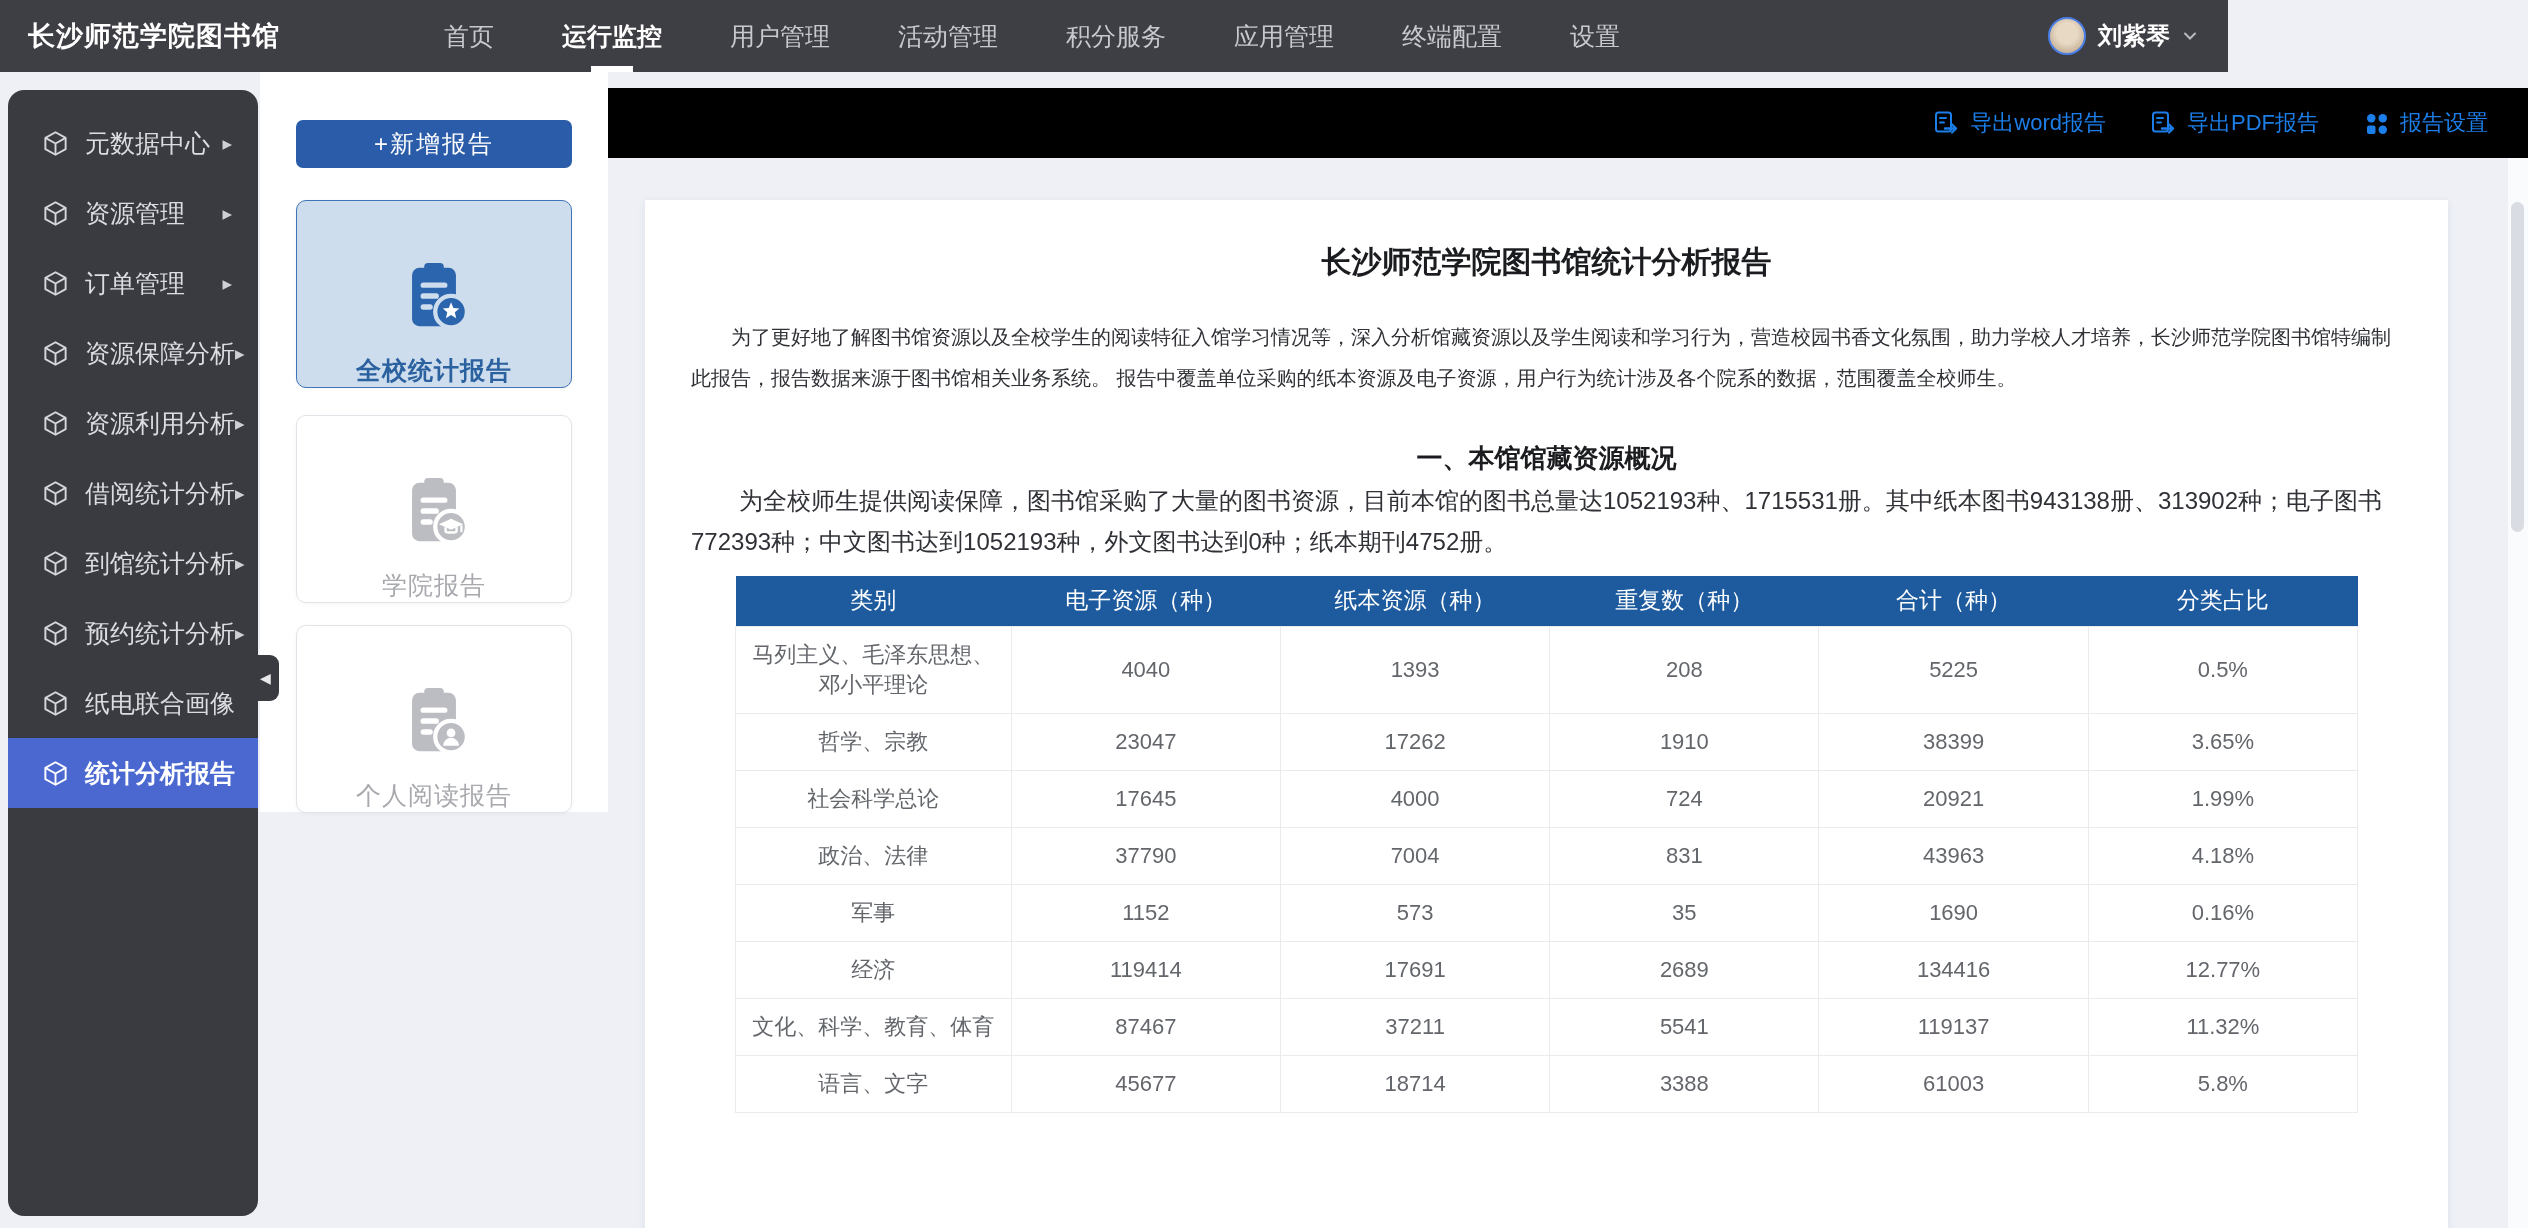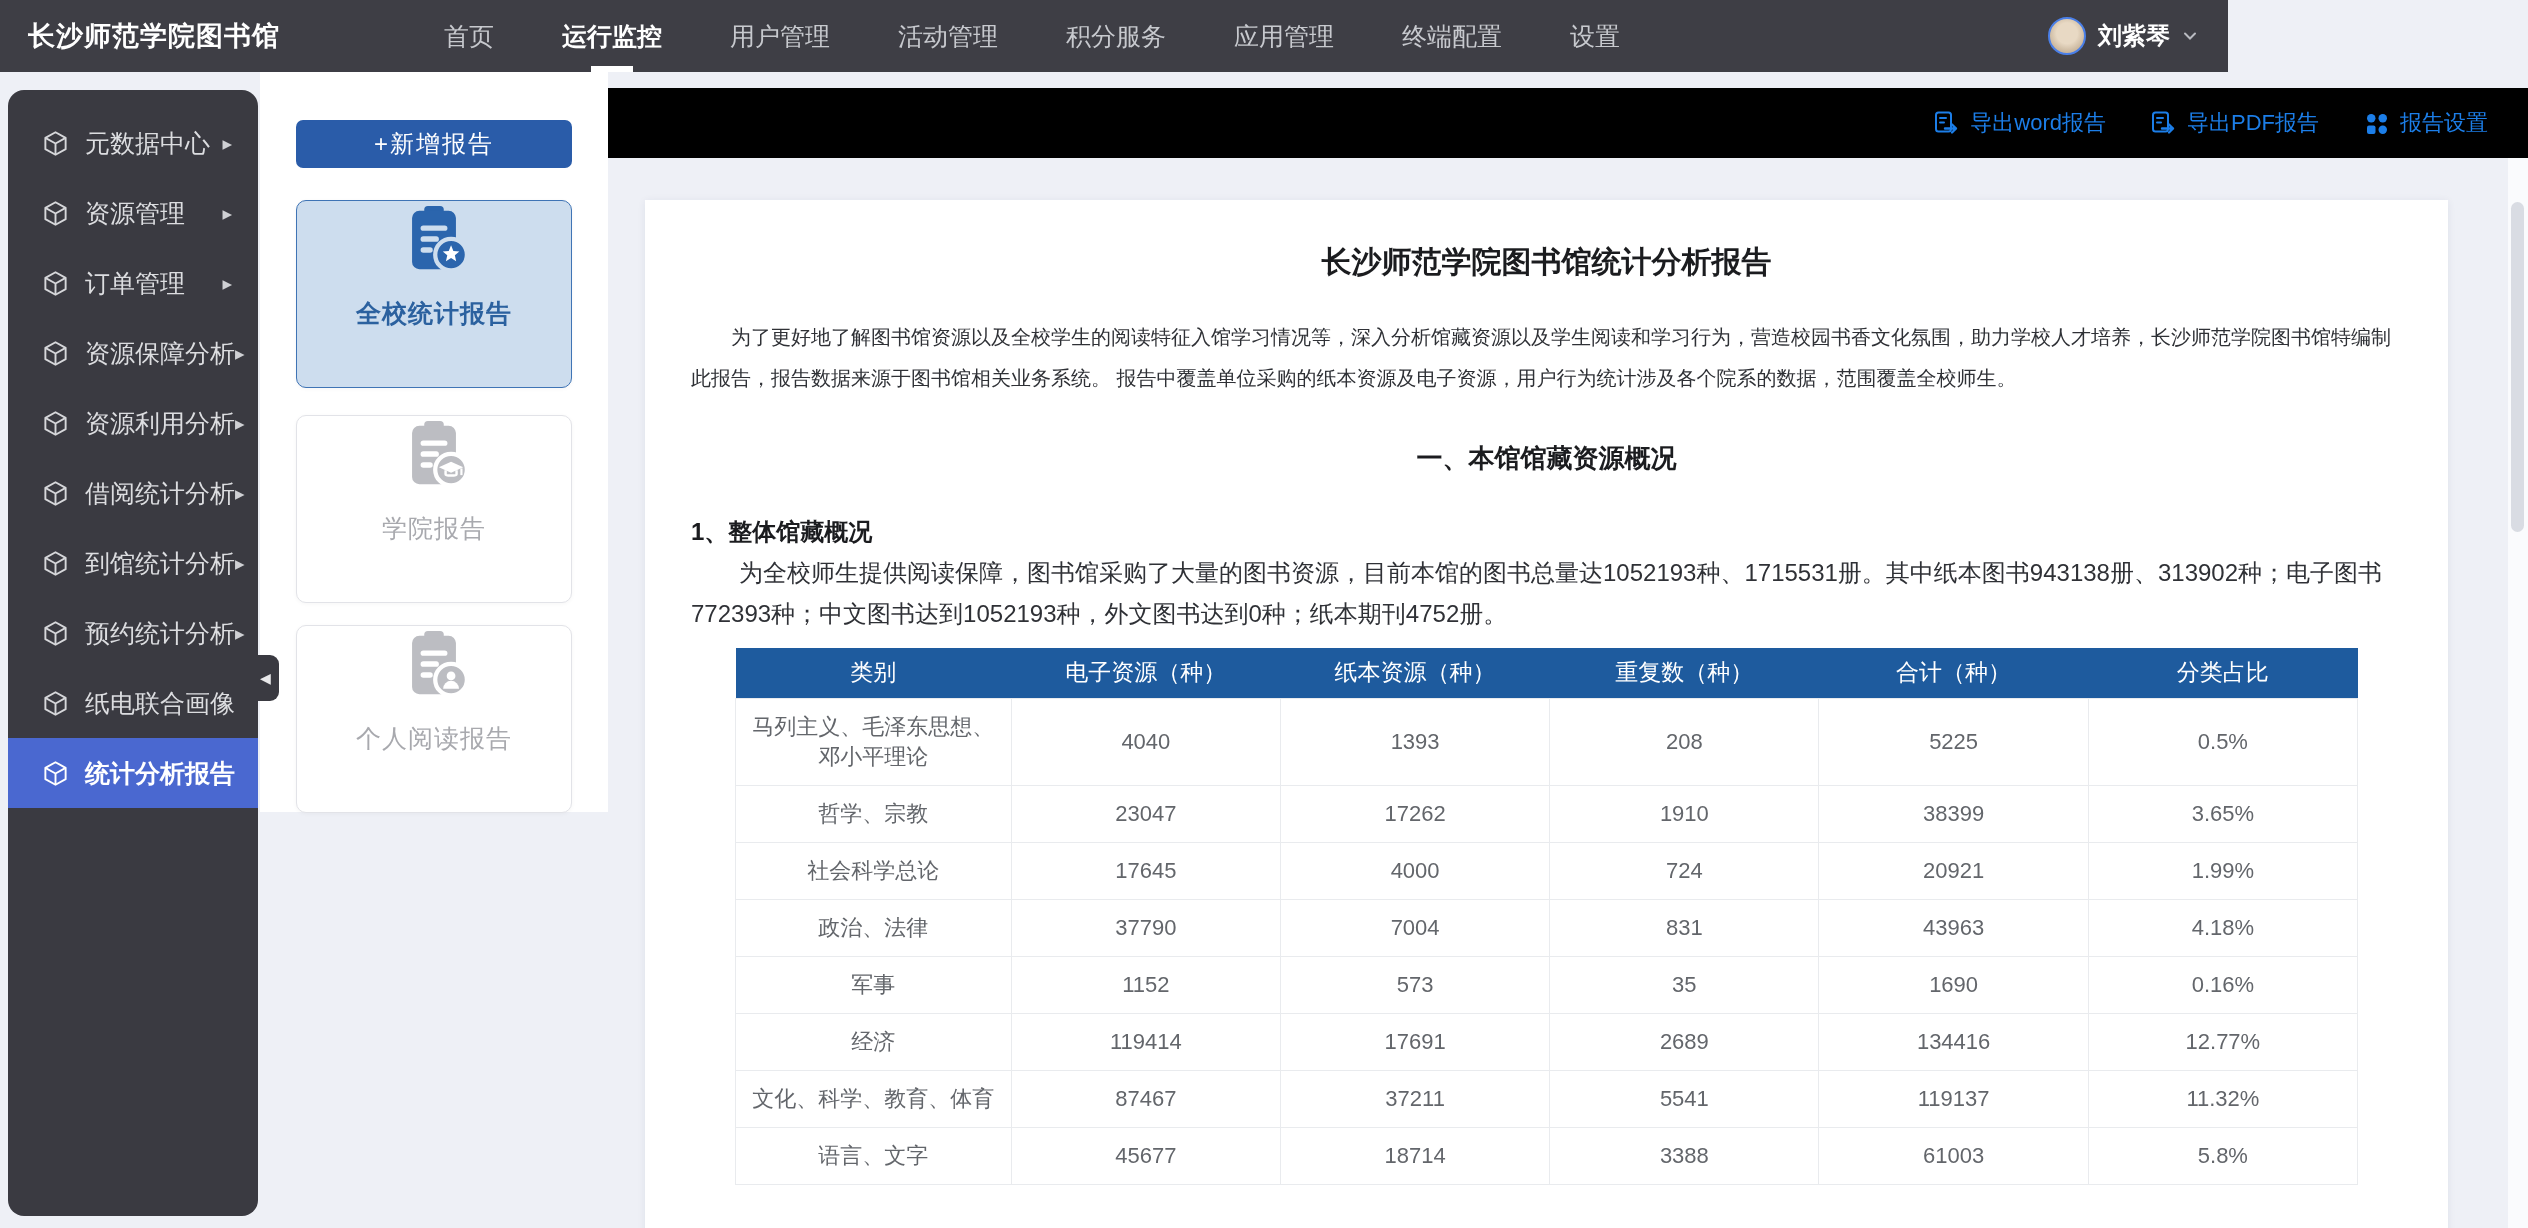--- a/index.html
+++ b/index.html
@@ -37,21 +37,21 @@
              color:#e8e8ea; font-size:14px; z-index:25; cursor:pointer; }
 
   
   .report-col { position:absolute; left:260px; top:72px; width:348px; height:740px; background:#ffffff; z-index:10; }
   .new-report-btn { position:absolute; left:36px; top:48px; width:276px; height:48px; background:#2a5ca9;
              border:none; border-radius:7px; color:#ffffff; font-size:24px; letter-spacing:2px;
              display:flex; align-items:center; justify-content:center; cursor:pointer;
              font-family:inherit; }
   .rcard { position:absolute; left:36px; width:276px; height:188px; background:#ffffff;
            border:1px solid #e2e3e8; border-radius:10px; display:flex; flex-direction:column;
-           align-items:center; justify-content:flex-start; gap:18px; cursor:pointer;
+           align-items:center; justify-content:flex-end; gap:18px; cursor:pointer;
            box-shadow:0 1px 4px rgba(0,0,0,.04); }
   .rcard .rlabel { font-size:25px; color:#a8a9ae; letter-spacing:1px; }
   .rcard.selected { background:#cdddee; border:1px solid #3f74b5; }
   .rcard.selected .rlabel { color:#2b619f; font-weight:bold; }
   .rcard-1 { top:128px; }
   .rcard-2 { top:343px; }
   .rcard-3 { top:553px; }
   .rcard svg { width:78px; height:78px; }
 
   
@@ -285,21 +285,20 @@
 </div>
 
 <div class="scroll-strip">
   <div class="scroll-thumb"></div>
 </div>
 
 <main class="report-page">
   <h1 class="report-title">长沙师范学院图书馆统计分析报告</h1>
   <p class="para">为了更好地了解图书馆资源以及全校学生的阅读特征入馆学习情况等，深入分析馆藏资源以及学生阅读和学习行为，营造校园书香文化氛围，助力学校人才培养，长沙师范学院图书馆特编制此报告，报告数据来源于图书馆相关业务系统。 报告中覆盖单位采购的纸本资源及电子资源，用户行为统计涉及各个院系的数据，范围覆盖全校师生。</p>
   <h2 class="section-h">一、本馆馆藏资源概况</h2>
-  <h3 class="sub-h">1、整体馆藏概况</h3>
   <p class="para2">为全校师生提供阅读保障，图书馆采购了大量的图书资源，目前本馆的图书总量达1052193种、1715531册。其中纸本图书943138册、313902种；电子图书772393种；中文图书达到1052193种，外文图书达到0种；纸本期刊4752册。</p>
 
   <table class="report-table">
     <colgroup>
       <col class="c0">
         <col>
         <col>
         <col>
         <col>
         <col>

